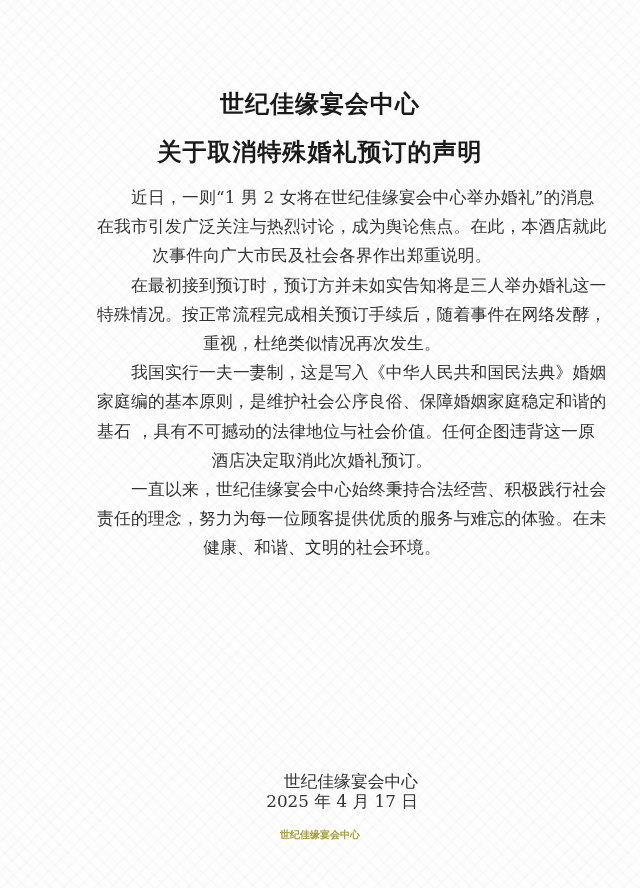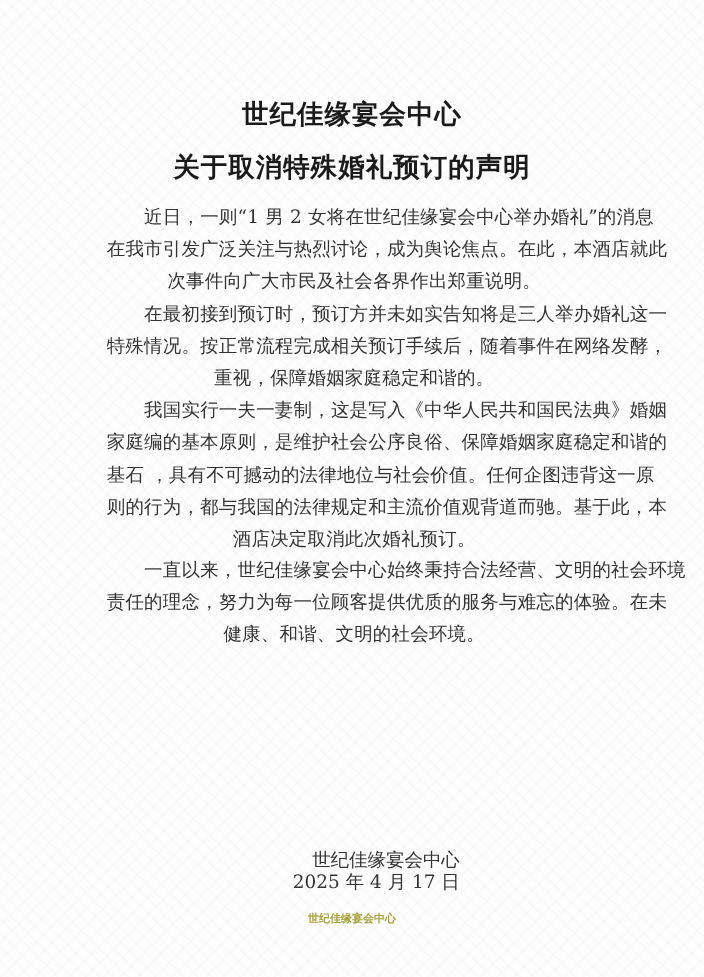--- a/index.html
+++ b/index.html
@@ -47,31 +47,30 @@
 
   <div class="body">
     <div class="para">
       <span class="line indent">近日，一则“1 男 2 女将在世纪佳缘宴会中心举办婚礼”的消息</span>
       <span class="line">在我市引发广泛关注与热烈讨论，成为舆论焦点。在此，本酒店就此</span>
       <span class="line">次事件向广大市民及社会各界作出郑重说明。</span>
     </div>
     <div class="para">
       <span class="line indent">在最初接到预订时，预订方并未如实告知将是三人举办婚礼这一</span>
       <span class="line">特殊情况。按正常流程完成相关预订手续后，随着事件在网络发酵，</span>
-      <span class="line">重视，保障婚姻家庭稳定和谐的。</span>
+      <span class="line">重视，杜绝类似情况再次发生。</span>
     </div>
     <div class="para">
       <span class="line indent">我国实行一夫一妻制，这是写入《中华人民共和国民法典》婚姻</span>
       <span class="line">家庭编的基本原则，是维护社会公序良俗、保障婚姻家庭稳定和谐的</span>
       <span class="line">基石 ，具有不可撼动的法律地位与社会价值。任何企图违背这一原</span>
-      <span class="line">则的行为，都与我国的法律规定和主流价值观背道而驰。基于此，本</span>
       <span class="line">酒店决定取消此次婚礼预订。</span>
     </div>
     <div class="para">
-      <span class="line indent">一直以来，世纪佳缘宴会中心始终秉持合法经营、文明的社会环境</span>
+      <span class="line indent">一直以来，世纪佳缘宴会中心始终秉持合法经营、积极践行社会</span>
       <span class="line">责任的理念，努力为每一位顾客提供优质的服务与难忘的体验。在未</span>
       <span class="line">健康、和谐、文明的社会环境。</span>
     </div>
   </div>
 
   <div class="sign sign1">世纪佳缘宴会中心</div>
   <div class="sign sign2">2025 年 4 月 17 日</div>
 
   <div class="footer">世纪佳缘宴会中心</div>
 </div>

